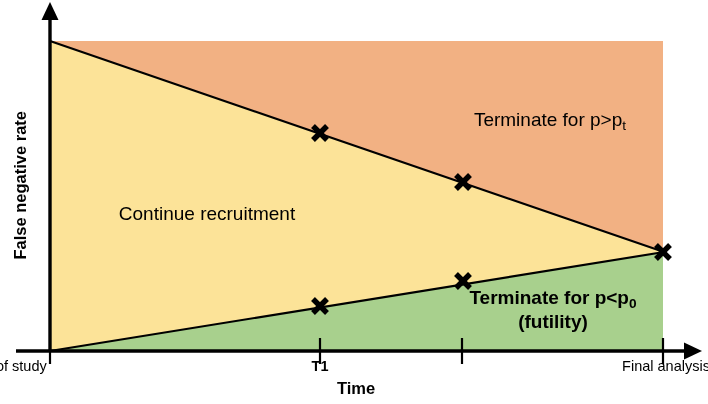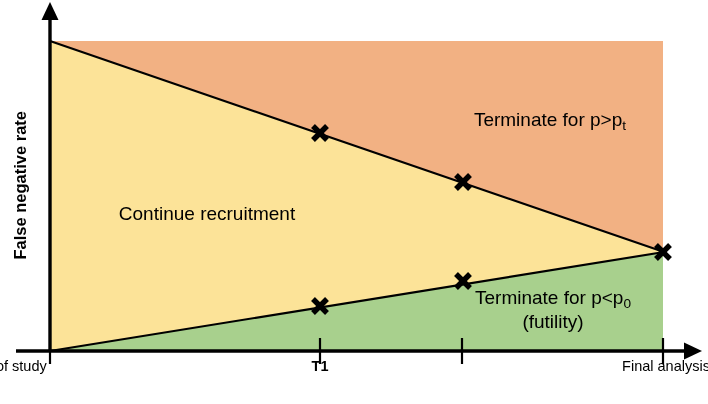--- a/index.html
+++ b/index.html
@@ -71,20 +71,21 @@
   }
   #note-futility {
     left: 455px;
     top: 109px;
     width: 190px;
   }
   #note-efficacy {
     left: 458px;
     top: 287px;
     width: 190px;
+    font-weight: bold;
   }
   #note-continue {
     left: 85px;
     top: 203px;
     width: 220px;
     text-align: center;
     margin-left: 12px;
   }
   sub {
     font-size: 0.72em;
@@ -137,20 +138,21 @@
       <line x1="327" y1="299" x2="313" y2="313"></line>
     </g>
     <g stroke="#000000" stroke-width="5.4" stroke-linecap="butt">
       <line x1="456" y1="274" x2="470" y2="288"></line>
       <line x1="470" y1="274" x2="456" y2="288"></line>
     </g>
   </svg>
 
   <div class="lbl" id="ylabel">False negative rate</div>
 
+  <div class="lbl" id="xlabel">Time</div>
 
   <div class="lbl tick-label" id="tick-start">Start of study</div>
   <div class="lbl tick-label" id="tick-t1">T1</div>
   <div class="lbl tick-label" id="tick-final">Final analysis</div>
 
   <div class="lbl region-note" id="note-futility">
     <div><span>Terminate for p&gt;p</span><sub>t</sub></div>
   </div>
 
   <div class="lbl region-note" id="note-continue">Continue recruitment</div>

